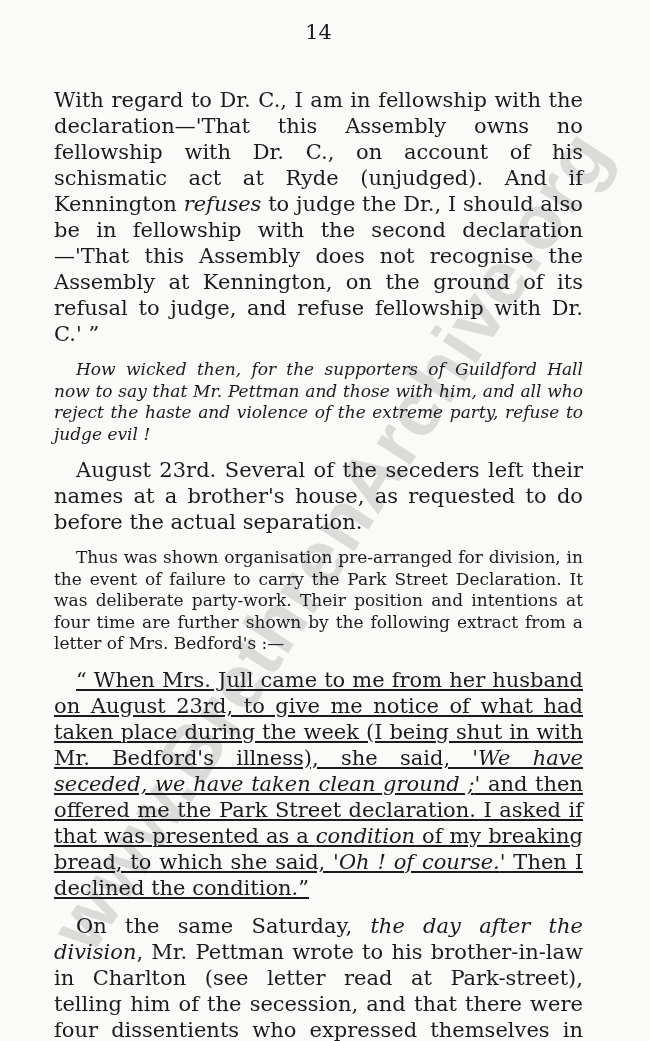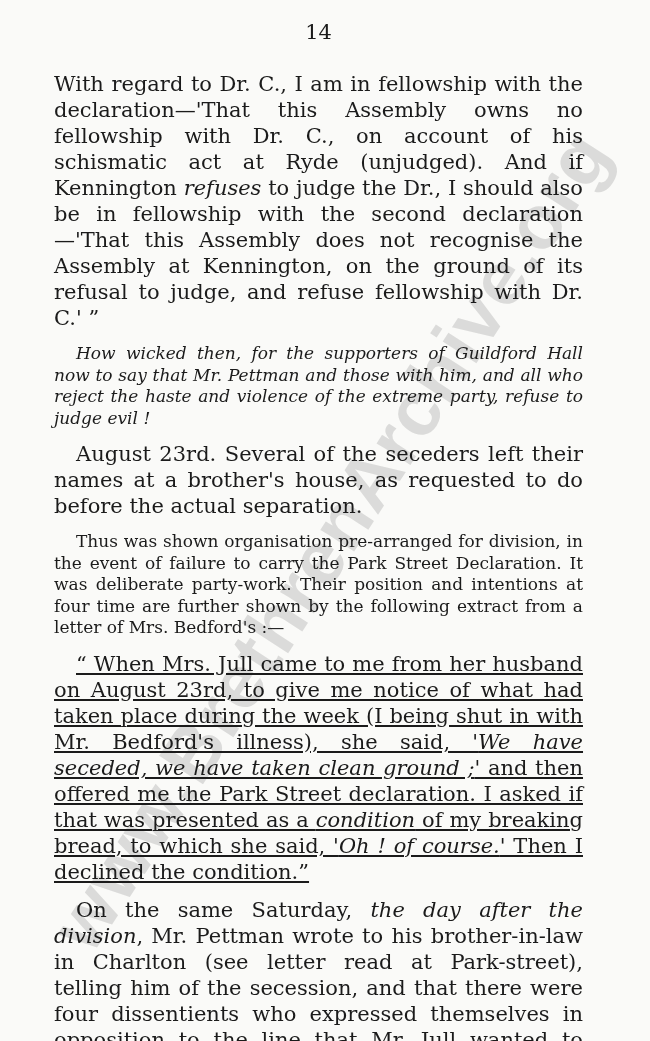--- a/index.html
+++ b/index.html
@@ -30,21 +30,21 @@
   }
   .content{
     position:relative;
     z-index:1;
     padding:20px 55px 0 42px;
   }
   .page-header{
     position:relative;
     height:28px;
     font-size:21px;
-    margin-bottom:23px;
+    margin-bottom:39px;
   }
   .page-number{
     position:absolute;
     left:50%;
     transform:translateX(-50%);
   }
   .header-date{
     position:absolute;
     right:0;
     font-variant:small-caps;

